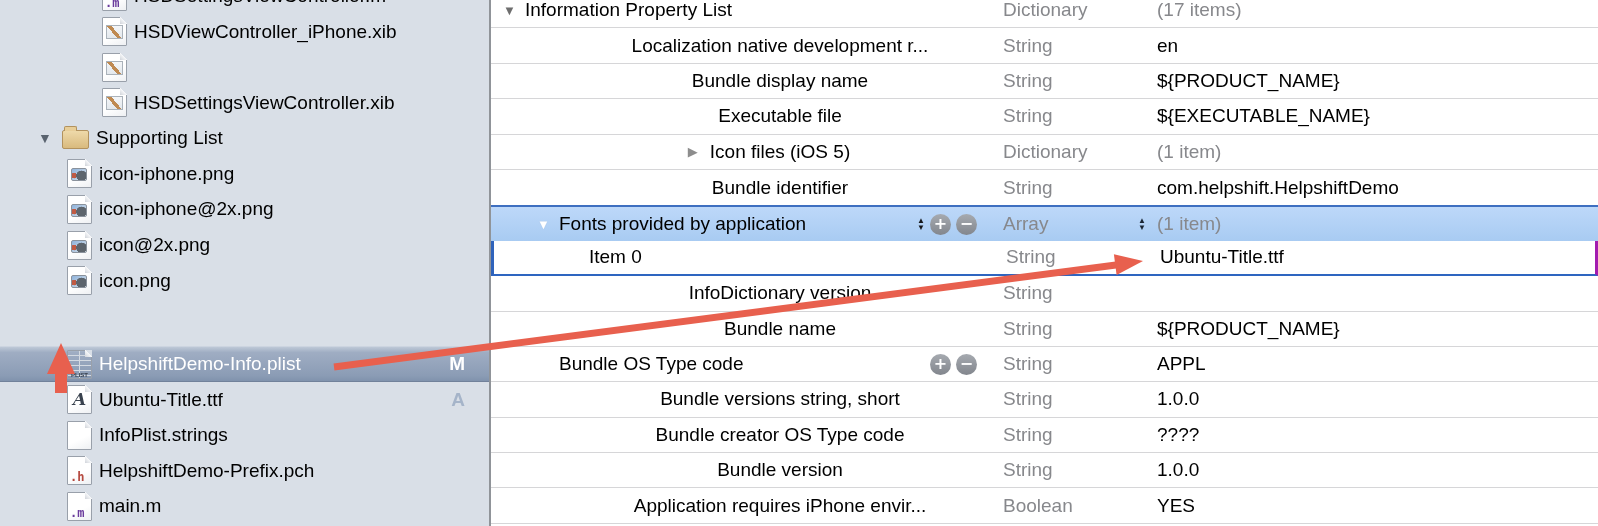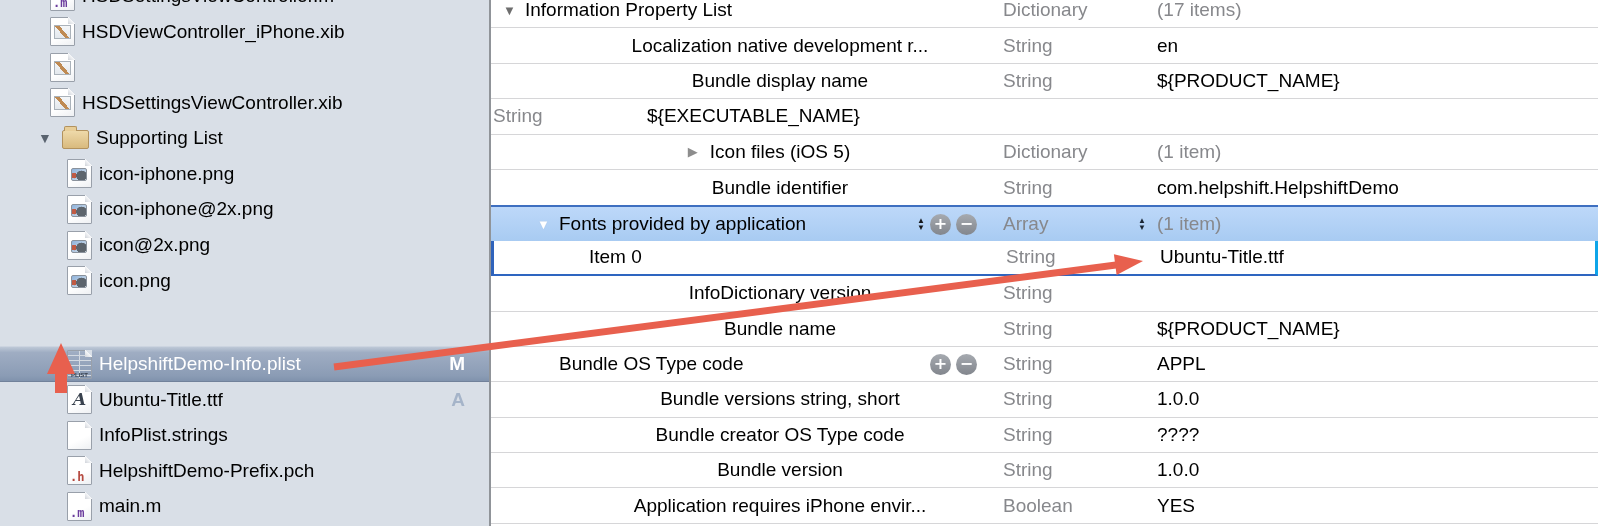--- a/index.html
+++ b/index.html
@@ -10,21 +10,21 @@
   }
   
   .sidebar{position:absolute;left:0;top:0;width:489px;height:526px;
     background:#d9dfe7;overflow:hidden;}
   .sb-inner{margin-top:-21.6px;}
   .srow{height:35.56px;display:flex;align-items:center;font-size:19px;color:#000;white-space:nowrap;}
   .srow.selected{
     background:linear-gradient(#c3cdda,#9fadc3 18%,#8b9cb5 82%,#7e91ab);
     box-shadow:inset 0 1px 0 #ccd4e0, inset 0 -1px 0 #71819a;
     color:#fff;margin-top:48px;}
-  .lv-file{padding-left:50px;}
+  .lv-file{padding-left:102px;}
   .lv-group{padding-left:38px;}
   .lv-child{padding-left:67px;}
   .sb-disclosure{width:24px;flex-shrink:0;font-size:14px;color:#59636f;line-height:1;}
   .badge{margin-left:auto;margin-right:24px;font-weight:bold;font-size:19px;color:#a5b4c9;}
   .srow.selected .badge{color:#fff;}
   
   .doc{width:25px;height:29px;margin-right:7px;flex-shrink:0;position:relative;
     box-sizing:border-box;border:1px solid #99a0aa;border-radius:1px;
     background:linear-gradient(155deg,#ffffff 60%,#eef0f3);}
   .doc::before{content:"";position:absolute;top:-1px;right:-1px;width:7px;height:7px;
@@ -58,21 +58,21 @@
   
   .divider{position:absolute;left:489px;top:0;width:2px;height:526px;background:#909499;}
   
   .plist-editor{position:absolute;left:491px;top:0;width:1107px;height:526px;background:#fff;overflow:hidden;}
   .pl-inner{margin-top:-7px;}
   .prow{height:35.4px;box-sizing:border-box;display:flex;align-items:stretch;
     border-bottom:1px solid #d6d6d8;font-size:19px;background:#fff;}
   .prow.selected{background:linear-gradient(#bdd8f9,#a8cbf2);
     border-top:2px solid #3e6fc0;border-bottom:none;}
   .prow.no-sep{border-bottom:none;}
-  .prow.outlined{border-left:3px solid #2f63bb;border-right:3px solid #0ea5e9;
+  .prow.outlined{border-left:3px solid #2f63bb;border-right:3px solid #a21caf;
     border-bottom:2px solid #2e65c0;}
   .pkey{width:510px;flex-shrink:0;display:flex;align-items:center;box-sizing:border-box;white-space:nowrap;}
   .lvl0{padding-left:12px;}
   .lvl1{padding-left:46px;justify-content:center;}
   .lvl2{padding-left:73px;}
   .dslot{width:22px;flex-shrink:0;font-size:13px;line-height:1;}
   .tri-dark{color:#6e6e6e;}
   .tri-gray{color:#8d8d8d;}
   .tri-white{color:#fff;text-shadow:0 0 1px #9fbadf;}
   .pkey-label{color:#000;}
@@ -231,20 +231,25 @@
 
     </div>
     <div class="ptype">
       <span class="ptype-label">String</span>
     </div>
     <div class="pvalue">
       <span>${PRODUCT_NAME}</span>
     </div>
   </div>
       <div class="prow">
+    <div class="pkey lvl1">
+      <span class="dslot"></span>
+      <span class="pkey-label">Executable file</span>
+
+    </div>
     <div class="ptype">
       <span class="ptype-label">String</span>
     </div>
     <div class="pvalue">
       <span>${EXECUTABLE_NAME}</span>
     </div>
   </div>
       <div class="prow">
     <div class="pkey lvl1">
       <span class="dslot tri-gray">▶</span>

